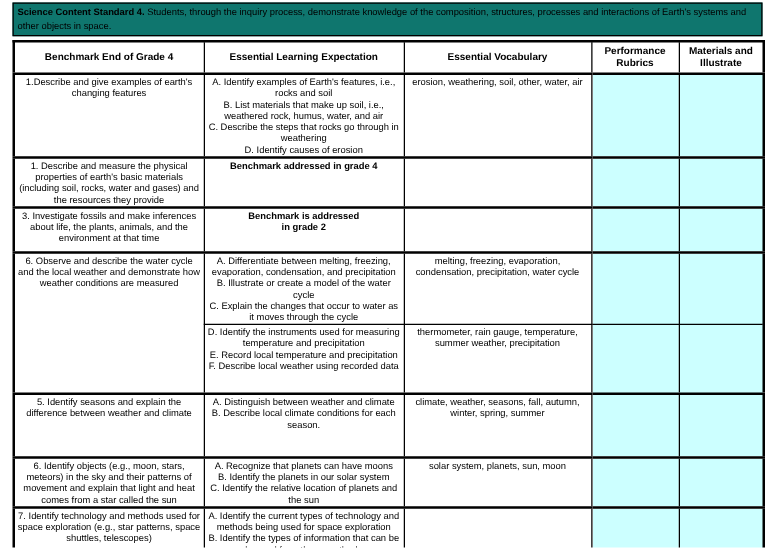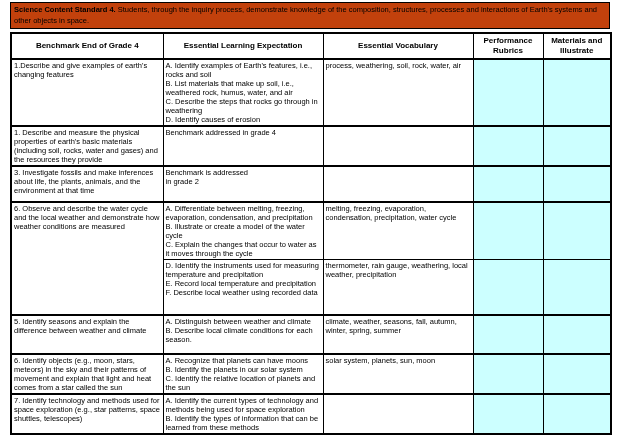--- a/index.html
+++ b/index.html
@@ -5,55 +5,55 @@
   html, body { margin:0; padding:0; }
   body {
     width:620px; height:438px; background:#ffffff; color:#000;
     font-family:"Liberation Sans", sans-serif;
     -webkit-font-smoothing:antialiased;
   }
   .banner {
     box-sizing:border-box;
     margin:2px 10px 3px 10px;
     width:600px;
-    background:#c2410c;
+    background:#0f766e;
     border:1px solid #000;
     padding:1px 4px 2px 3px;
     font-size:7.5px; line-height:11px;
   }
   .banner .bold { font-weight:bold; }
   table.std {
     border-collapse:collapse;
     table-layout:fixed;
     margin-left:10px;
     width:600px;
     border:2px solid #000;
   }
   table.std th, table.std td {
     border:1px solid #000;
     padding:1px 2px 1px 2px;
     font-size:7.5px;
     line-height:9px;
     vertical-align:top;
-    text-align:left;
+    text-align:center;
     overflow:hidden;
     word-wrap:break-word;
   }
   table.std thead th {
     font-weight:bold;
     font-size:8px;
     line-height:10px;
     text-align:center;
     vertical-align:middle;
     border-bottom-width:2px;
     background:#ffffff;
   }
   tr.grp > td { border-top-width:2px; }
   td.note {
-    font-weight:normal;
+    font-weight:bold;
     text-align:center;
     vertical-align:middle;
     white-space:pre-line;
   }
   td.ml { white-space:pre-line; }
   td.cyan { background:#ccffff; }
 </style>
 </head>
 <body>
 
@@ -76,21 +76,21 @@
       <th>Materials and Illustrate</th>
     </tr>
   </thead>
   <tbody>
     <tr class="grp" style="height:63px">
       <td>1.Describe and give examples of earth's changing features</td>
       <td class="ml">A.  Identify examples of Earth's features, i.e., rocks and soil
 B.  List materials that make up soil, i.e., weathered rock, humus, water, and air
 C.  Describe the steps that rocks go through in weathering
 D.  Identify causes of erosion</td>
-      <td class="ml">process, weathering, soil, rock, water, air</td>
+      <td class="ml">erosion, weathering, soil, other, water, air</td>
       <td class="cyan"></td>
       <td class="cyan"></td>
     </tr>
     <tr class="grp" style="height:36px">
       <td>1. Describe and measure the physical properties of earth's basic materials (including soil, rocks, water and gases) and the resources they provide</td>
       <td class="note">Benchmark addressed in grade 4</td>
       <td></td>
       <td class="cyan"></td>
       <td class="cyan"></td>
     </tr>
@@ -108,25 +108,25 @@
 B. Illustrate or create a model of the water cycle
 C. Explain the changes that occur to water as it moves through the cycle</td>
       <td class="ml">melting, freezing, evaporation, condensation, precipitation, water cycle</td>
       <td class="cyan"></td>
       <td class="cyan"></td>
     </tr>
     <tr style="height:55px">
       <td class="ml">D. Identify the instruments used for measuring temperature and precipitation
 E. Record local temperature and precipitation
 F. Describe local weather using recorded data</td>
-      <td class="ml">thermometer, rain gauge, weathering, local weather, precipitation</td>
+      <td class="ml">thermometer, rain gauge, temperature, summer weather, precipitation</td>
       <td class="cyan"></td>
       <td class="cyan"></td>
     </tr>
-    <tr class="grp" style="height:39px">
+    <tr class="grp" style="height:51px">
       <td>5. Identify seasons and explain the difference between weather and climate</td>
       <td class="ml">A. Distinguish between weather and climate
 B. Describe local climate conditions for each season.</td>
       <td class="ml">climate, weather, seasons, fall, autumn, winter, spring, summer</td>
       <td class="cyan"></td>
       <td class="cyan"></td>
     </tr>
     <tr class="grp" style="height:34px">
       <td>6. Identify objects (e.g., moon, stars, meteors) in the sky and their patterns of movement and explain that light and heat comes from a star called the sun</td>
       <td class="ml">A. Recognize that planets can have moons

